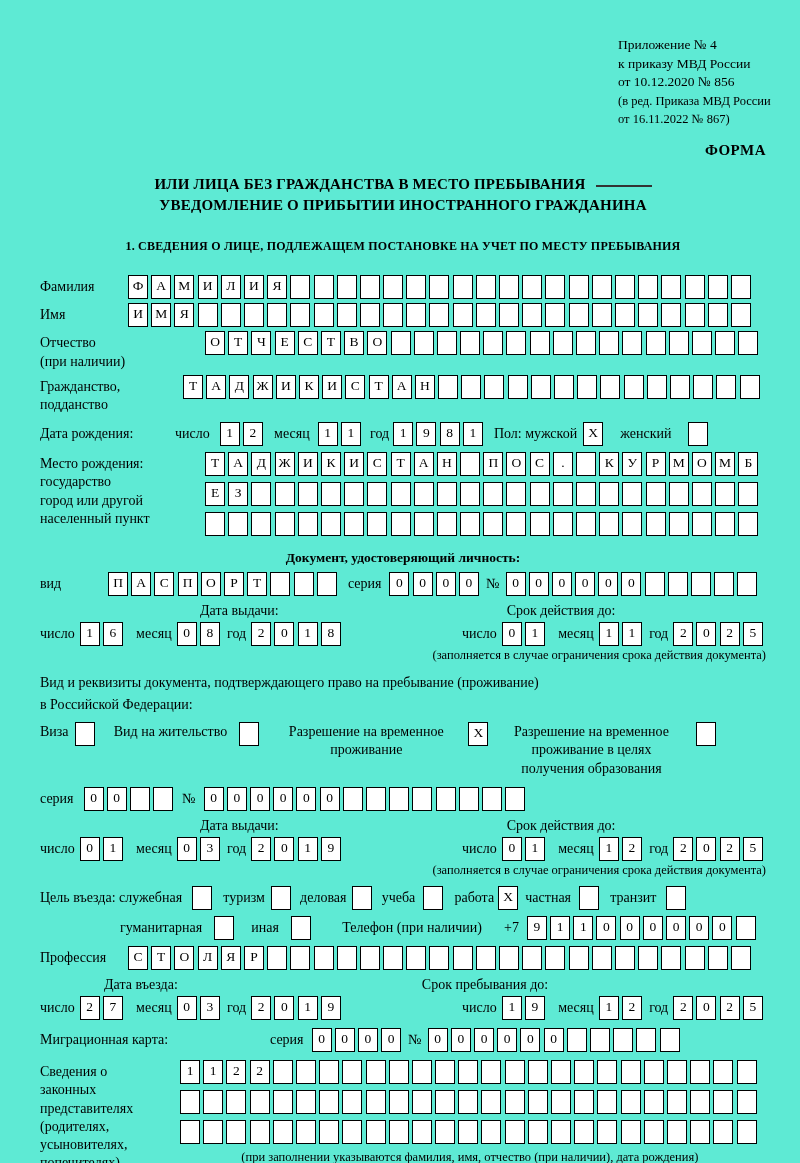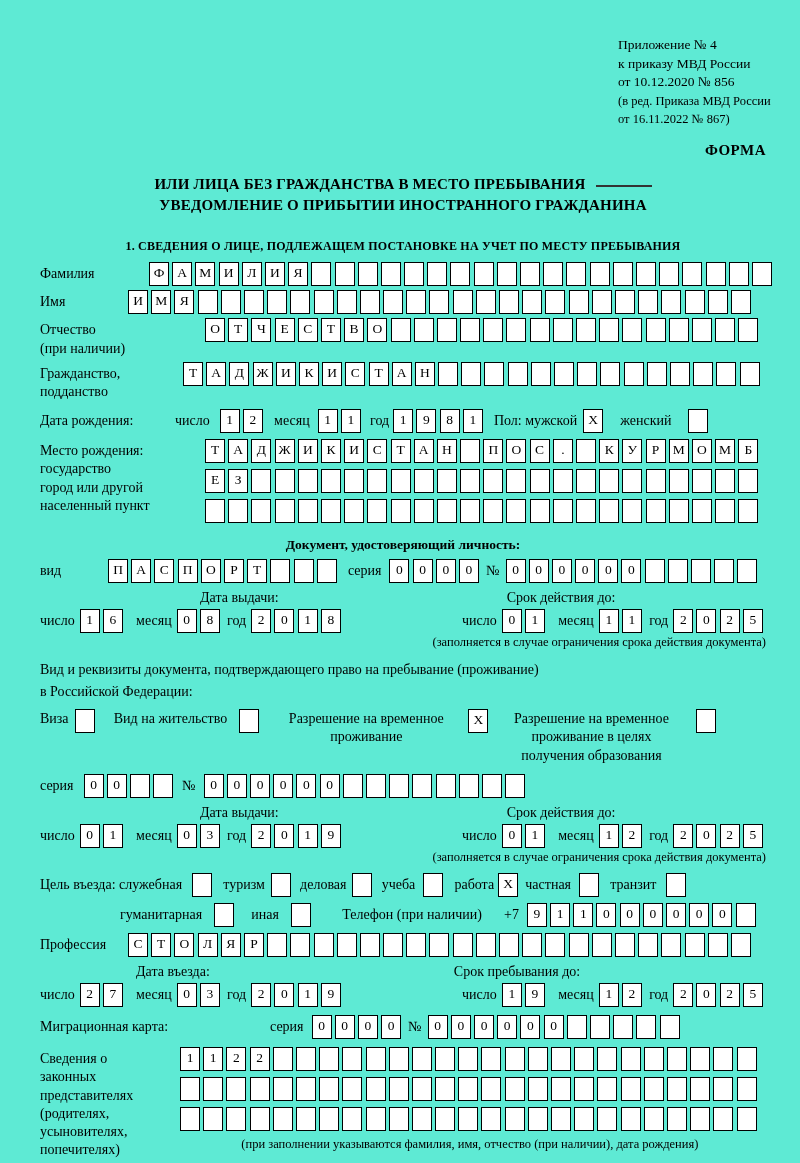--- a/index.html
+++ b/index.html
@@ -29,21 +29,21 @@
   .dlabels{display:flex; margin-top:7px;}
   .drow{display:flex; align-items:center; margin-top:3px;}
   .drow .ilb{flex:none; margin-right:5px;}
   .ml4{margin-left:4px;} .ml6{margin-left:6px;} .ml8{margin-left:8px;} .ml10{margin-left:10px;}
   .ml12{margin-left:12px;} .ml14{margin-left:14px;} .ml16{margin-left:16px;} .ml18{margin-left:18px;}
   .ml22{margin-left:22px;} .ml28{margin-left:28px;} .ml80{margin-left:80px;}
   .sp{flex:1;}
   .note{font-size:12.5px; text-align:right; margin-top:2px;}
   .para{margin-top:9px; line-height:1.55;}
   .cbl{line-height:1.35; text-align:center; flex:none; padding-top:1px;}
-  .mt6{margin-top:6px;} .mt8{margin-top:8px;} .mt24{margin-top:8px;gap:21px;}
+  .mt6{margin-top:6px;} .mt8{margin-top:8px;} .mt24{margin-top:21px;}
   .repnote{font-size:12.5px; text-align:center; margin-top:6px;}
 </style>
 </head>
 <body>
 
 <div class="page">
 
   <div class="hdr">
     <div>Приложение № 4</div>
     <div>к приказу МВД России</div>
@@ -578,21 +578,21 @@
         <span class="cell"></span>
         <span class="cell"></span>
         <span class="cell"></span>
         <span class="cell"></span>
         <span class="cell"></span>
         <span class="cell"></span>
       </div>
   </div>
 
   <div class="dlabels">
-    <span style="margin-left:96px">Дата въезда:</span>
+    <span style="margin-left:64px">Дата въезда:</span>
     <span style="margin-left:244px">Срок пребывания до:</span>
   </div>
   <div class="drow">
     <span class="ilb">число</span>
     <div class="boxes">
         <span class="cell">2</span>
         <span class="cell">7</span>
       </div>
     <span class="ilb ml10">месяц</span>
     <div class="boxes">

